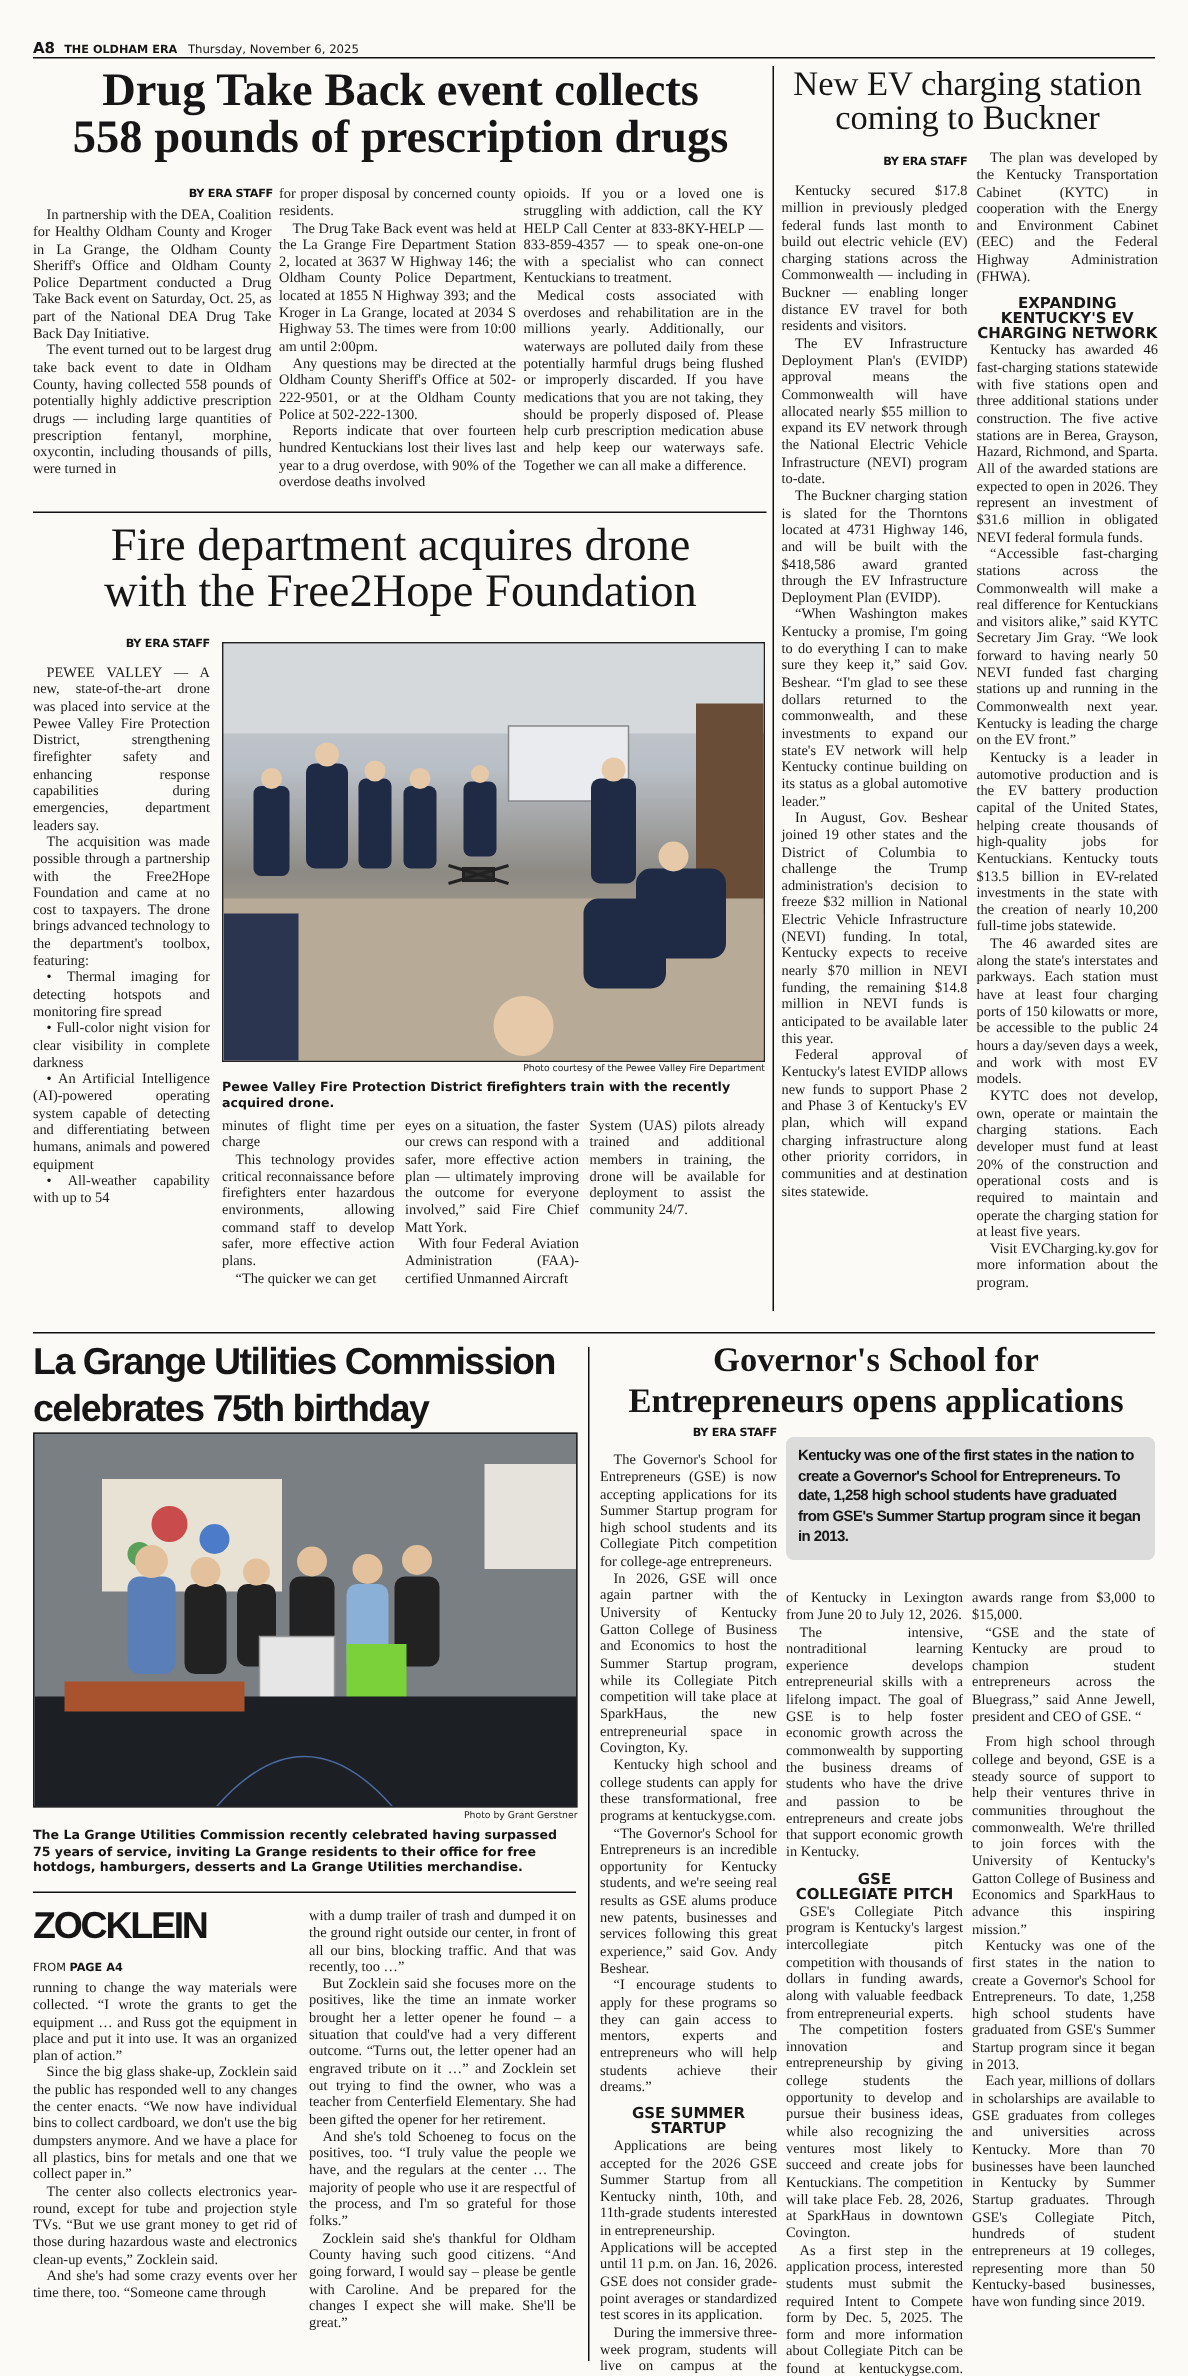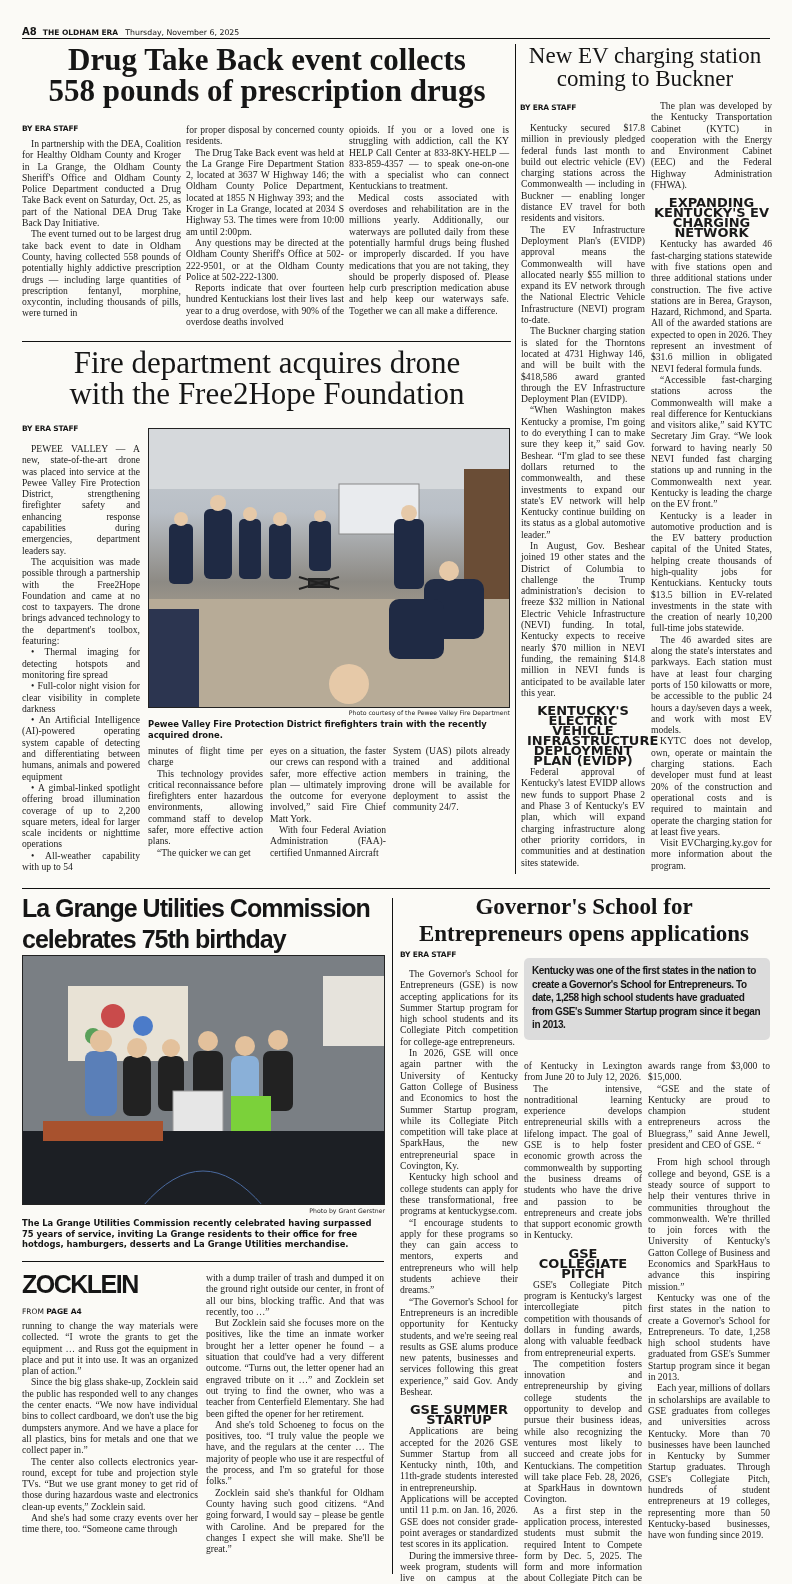--- a/index.html
+++ b/index.html
@@ -2,22 +2,22 @@
 <html><head>
 <meta charset="utf-8">
 <style>
   * { box-sizing: border-box; margin: 0; padding: 0; }
   html, body { width: 792px; height: 1584px; background: #fbfaf6; overflow: hidden; }
   body { position: relative; font-family: "DejaVu Serif", serif; color: #161616; }
   .abs { position: absolute; }
   .body-text { font-family: "Liberation Serif", serif; font-size: 9.6px; line-height: 11.3px; text-align: justify; color: #1a1a1a; }
   .body-text p { text-indent: 9px; }
   .body-text p.noind { text-indent: 0; }
-  .byline { font-family: "DejaVu Sans", sans-serif; font-weight: bold; font-size: 7.5px; letter-spacing: -0.2px; text-align: left; }
-  .subhead { font-family: "DejaVu Sans", sans-serif; font-weight: bold; font-size: 13px; line-height: 10px; text-align: center; }
+  .byline { font-family: "DejaVu Sans", sans-serif; font-weight: bold; font-size: 7.5px; letter-spacing: -0.2px; text-align: right; }
+  .subhead { font-family: "DejaVu Sans", sans-serif; font-weight: bold; font-size: 10px; line-height: 10px; text-align: center; }
   .hl-serif { font-family: "Liberation Serif", serif; text-align: center; line-height: 1.0; }
   .hl-sans { font-family: "Liberation Sans", sans-serif; font-weight: bold; letter-spacing: -1px; }
   .rule-h { position: absolute; height: 1px; background: #111; }
   .rule-v { position: absolute; width: 1px; background: #111; }
   .caption { font-family: "DejaVu Sans", sans-serif; font-weight: bold; font-size: 8.4px; line-height: 10.5px; }
   .credit { font-family: "DejaVu Sans", sans-serif; font-size: 6.2px; text-align: right; color: #222; }
   .photo { position: absolute; border: 1px solid #222; overflow: hidden; }
 </style>
 </head>
 <body>
@@ -56,21 +56,20 @@
   <div>New EV charging station</div>
   <div>coming to Buckner</div>
 </div>
 <div class="abs byline" style="left:520px; top:103px; width:125px;">BY ERA STAFF</div>
 <div class="abs body-text" style="left:521px; top:122px; width:124px;">
   <p>Kentucky secured $17.8 million in previously pledged federal funds last month to build out electric vehicle (EV) charging stations across the Commonwealth — including in Buckner — enabling longer distance EV travel for both residents and visitors.</p>
   <p>The EV Infrastructure Deployment Plan's (EVIDP) approval means the Commonwealth will have allocated nearly $55 million to expand its EV network through the National Electric Vehicle Infrastructure (NEVI) program to-date.</p>
   <p>The Buckner charging station is slated for the Thorntons located at 4731 Highway 146, and will be built with the $418,586 award granted through the EV Infrastructure Deployment Plan (EVIDP).</p>
   <p>“When Washington makes Kentucky a promise, I'm going to do everything I can to make sure they keep it,” said Gov. Beshear. “I'm glad to see these dollars returned to the commonwealth, and these investments to expand our state's EV network will help Kentucky continue building on its status as a global automotive leader.”</p>
   <p>In August, Gov. Beshear joined 19 other states and the District of Columbia to challenge the Trump administration's decision to freeze $32 million in National Electric Vehicle Infrastructure (NEVI) funding. In total, Kentucky expects to receive nearly $70 million in NEVI funding, the remaining $14.8 million in NEVI funds is anticipated to be available later this year.</p>
-  <div class="subhead" style="margin:8px 6px 0;">KENTUCKY'S ELECTRIC VEHICLE INFRASTRUCTURE DEPLOYMENT PLAN (EVIDP)</div>
   <p>Federal approval of Kentucky's latest EVIDP allows new funds to support Phase 2 and Phase 3 of Kentucky's EV plan, which will expand charging infrastructure along other priority corridors, in communities and at destination sites statewide.</p>
 </div>
 <div class="abs body-text" style="left:651px; top:100px; width:121px;">
   <p>The plan was developed by the Kentucky Transportation Cabinet (KYTC) in cooperation with the Energy and Environment Cabinet (EEC) and the Federal Highway Administration (FHWA).</p>
   <div class="subhead" style="margin-top:8px;">EXPANDING KENTUCKY'S EV CHARGING NETWORK</div>
   <p>Kentucky has awarded 46 fast-charging stations statewide with five stations open and three additional stations under construction. The five active stations are in Berea, Grayson, Hazard, Richmond, and Sparta. All of the awarded stations are expected to open in 2026. They represent an investment of $31.6 million in obligated NEVI federal formula funds.</p>
   <p>“Accessible fast-charging stations across the Commonwealth will make a real difference for Kentuckians and visitors alike,” said KYTC Secretary Jim Gray. “We look forward to having nearly 50 NEVI funded fast charging stations up and running in the Commonwealth next year. Kentucky is leading the charge on the EV front.”</p>
   <p>Kentucky is a leader in automotive production and is the EV battery production capital of the United States, helping create thousands of high-quality jobs for Kentuckians. Kentucky touts $13.5 billion in EV-related investments in the state with the creation of nearly 10,200 full-time jobs statewide.</p>
   <p>The 46 awarded sites are along the state's interstates and parkways. Each station must have at least four charging ports of 150 kilowatts or more, be accessible to the public 24 hours a day/seven days a week, and work with most EV models.</p>
   <p>KYTC does not develop, own, operate or maintain the charging stations. Each developer must fund at least 20% of the construction and operational costs and is required to maintain and operate the charging station for at least five years.</p>
@@ -81,21 +80,20 @@
   <div>Fire department acquires drone</div>
   <div>with the Free2Hope Foundation</div>
 </div>
 <div class="abs byline" style="left:22px; top:424px; width:118px;">BY ERA STAFF</div>
 <div class="abs body-text" style="left:22px; top:443px; width:118px;">
   <p>PEWEE VALLEY — A new, state-of-the-art drone was placed into service at the Pewee Valley Fire Protection District, strengthening firefighter safety and enhancing response capabilities during emergencies, department leaders say.</p>
   <p>The acquisition was made possible through a partnership with the Free2Hope Foundation and came at no cost to taxpayers. The drone brings advanced technology to the department's toolbox, featuring:</p>
   <p>• <span>Thermal imaging for detecting hotspots and monitoring fire spread</span></p>
   <p>• <span>Full-color night vision for clear visibility in complete darkness</span></p>
   <p>• <span>An Artificial Intelligence (AI)-powered operating system capable of detecting and differentiating between humans, animals and powered equipment</span></p>
-  <p>• <span>A gimbal-linked spotlight offering broad illumination coverage of up to 2,200 square meters, ideal for larger scale incidents or nighttime operations</span></p>
   <p>• <span>All-weather capability with up to 54</span></p>
 </div>
 
 <div class="photo" style="left:148px; top:428px; width:362px; height:280px; background:linear-gradient(180deg,#c9cdd2 0%,#b9bfc6 30%,#8d8a84 55%,#b2a693 75%,#a39685 100%);">
   <svg width="362" height="280" viewBox="0 0 362 280">
     <rect x="0" y="0" width="362" height="60" fill="#d6d9dc"></rect>
     <rect x="190" y="55" width="80" height="50" fill="#e9ebee" stroke="#888"></rect>
     <rect x="315" y="40" width="47" height="140" fill="#6a4d36"></rect>
     <rect x="0" y="170" width="362" height="110" fill="#b7ab97"></rect>
     <g fill="#1f2a44">
@@ -209,22 +207,22 @@
   <div>Entrepreneurs opens applications</div>
 </div>
 <div class="abs byline" style="left:400px; top:950px; width:118px;">BY ERA STAFF</div>
 <div class="abs" style="left:524px; top:958px; width:246px; height:82px; background:#dcdcdc; border-radius:5px; padding:6px 8px;">
   <div style="font-family:'Liberation Sans',sans-serif; font-weight:bold; font-size:10px; line-height:13.5px; letter-spacing:-0.4px;">Kentucky was one of the first states in the nation to create a Governor's School for Entrepreneurs. To date, 1,258 high school students have graduated from GSE's Summer Startup program since it began in 2013.</div>
 </div>
 <div class="abs body-text" style="left:400px; top:968px; width:118px;">
   <p>The Governor's School for Entrepreneurs (GSE) is now accepting applications for its Summer Startup program for high school students and its Collegiate Pitch competition for college-age entrepreneurs.</p>
   <p>In 2026, GSE will once again partner with the University of Kentucky Gatton College of Business and Economics to host the Summer Startup program, while its Collegiate Pitch competition will take place at SparkHaus, the new entrepreneurial space in Covington, Ky.</p>
   <p>Kentucky high school and college students can apply for these transformational, free programs at kentuckygse.com.</p>
+  <p>“The Governor's School for Entrepreneurs is an incredible opportunity for Kentucky students, and we're seeing real results as GSE alums produce new patents, businesses and services following this great experience,” said Gov. Andy Beshear.</p>
   <p>“I encourage students to apply for these programs so they can gain access to mentors, experts and entrepreneurs who will help students achieve their dreams.”</p>
-  <p>“The Governor's School for Entrepreneurs is an incredible opportunity for Kentucky students, and we're seeing real results as GSE alums produce new patents, businesses and services following this great experience,” said Gov. Andy Beshear.</p>
   <div class="subhead" style="margin-top:8px;">GSE SUMMER STARTUP</div>
   <p>Applications are being accepted for the 2026 GSE Summer Startup from all Kentucky ninth, 10th, and 11th-grade students interested in entrepreneurship.</p>
   <p class="noind">Applications will be accepted until 11 p.m. on Jan. 16, 2026. GSE does not consider grade-point averages or standardized test scores in its application.</p>
   <p>During the immersive three-week program, students will live on campus at the University</p>
 </div>
 <div class="abs body-text" style="left:524px; top:1060px; width:118px;">
   <p class="noind">of Kentucky in Lexington from June 20 to July 12, 2026.</p>
   <p>The intensive, nontraditional learning experience develops entrepreneurial skills with a lifelong impact. The goal of GSE is to help foster economic growth across the commonwealth by supporting the business dreams of students who have the drive and passion to be entrepreneurs and create jobs that support economic growth in Kentucky.</p>
   <div class="subhead" style="margin-top:8px;">
     <div>GSE</div>

